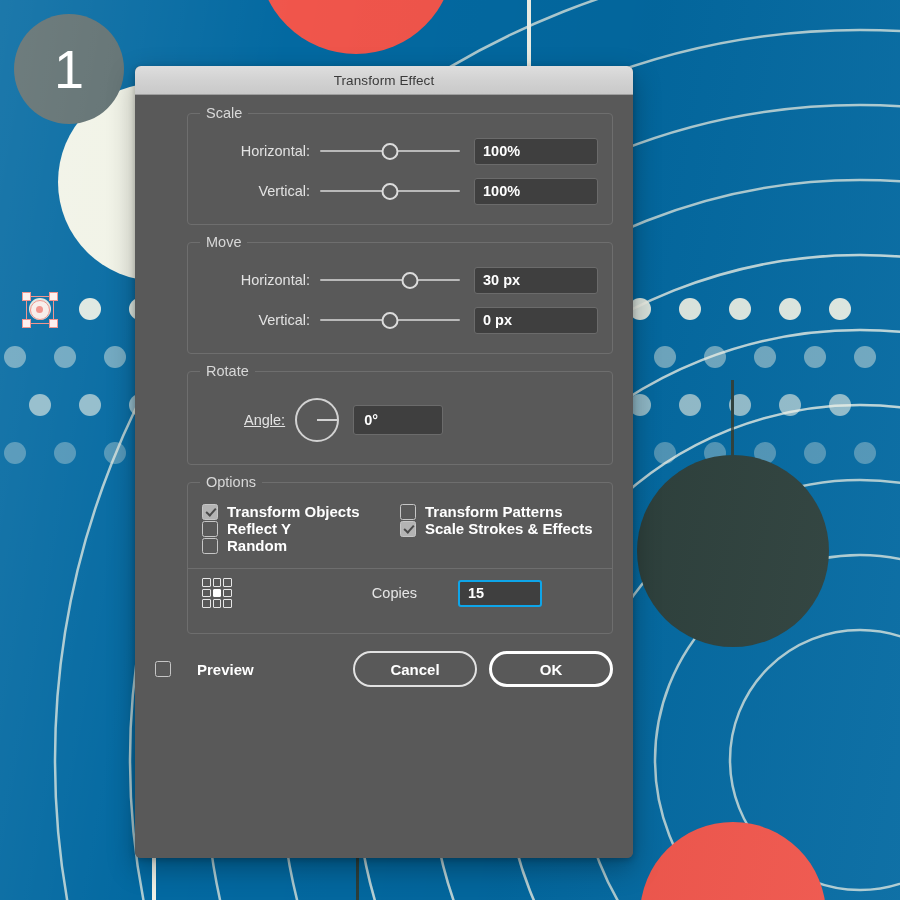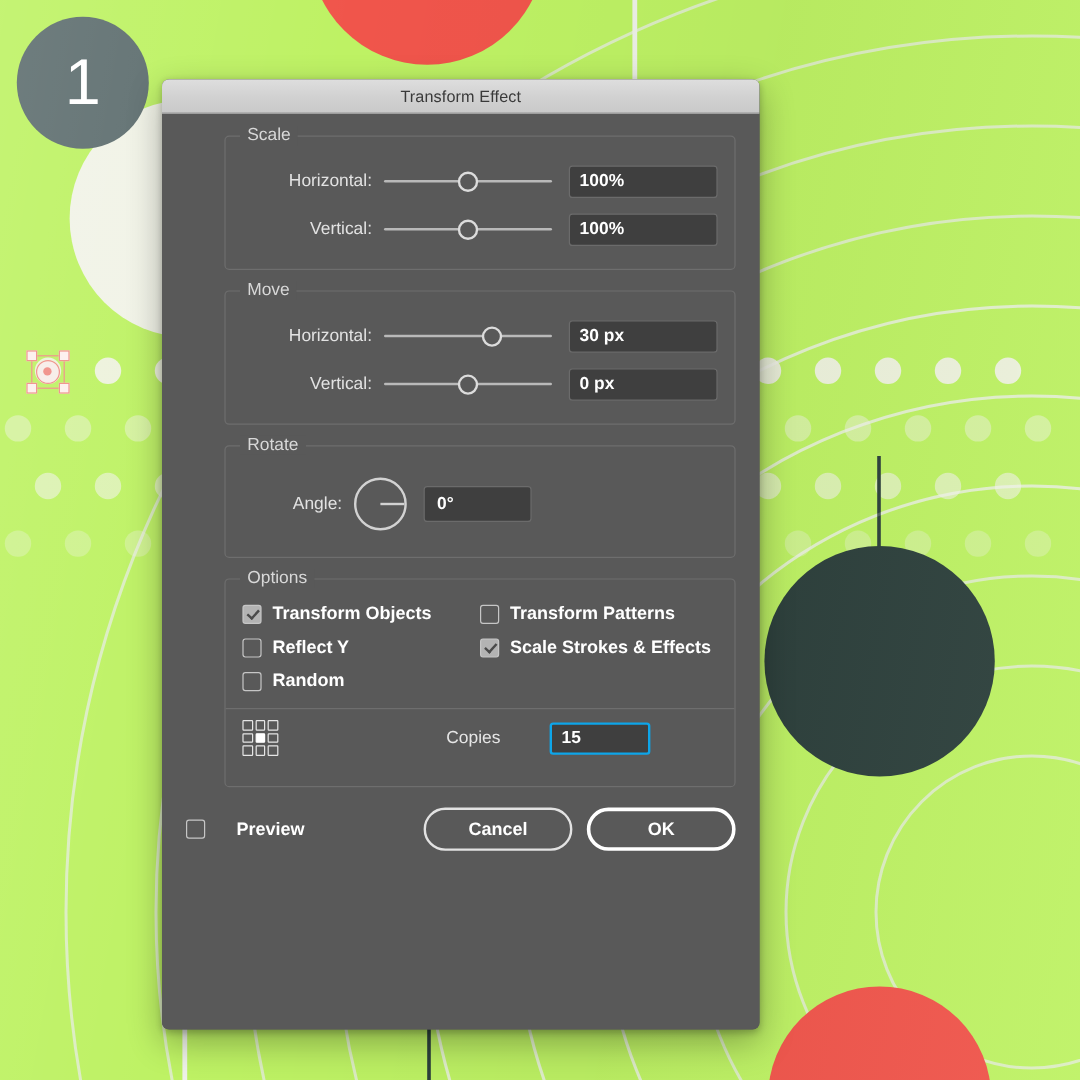--- a/index.html
+++ b/index.html
@@ -12,21 +12,21 @@
     overflow: hidden;
     font-family: "Liberation Sans", sans-serif;
     background: #c3cdc0;
   }
 
   #stage {
     position: relative;
     width: 900px;
     height: 900px;
     overflow: hidden;
-    background: #bef264;
+    background: #0369a1;
   }
 
   
   .bg-layer {
     position: absolute;
     inset: 0;
     width: 900px;
     height: 900px;
   }
 
@@ -248,20 +248,21 @@
   .rotate-row {
     display: flex;
     align-items: center;
     height: 56px;
     padding-left: 42px;
   }
   .rotate-label {
     color: #e2e2e2;
     font-size: 14.5px;
     margin-right: 10px;
+    text-decoration: underline;
   }
   .dial {
     position: relative;
     width: 44px; height: 44px;
     border-radius: 50%;
     border: 2px solid #d2d2d2;
     box-sizing: border-box;
     margin-right: 14px;
   }
   .dial-needle {
@@ -284,21 +285,20 @@
     display: flex;
     align-items: center;
     padding-left: 10px;
     box-sizing: border-box;
   }
 
   
   .opt-grid {
     display: grid;
     grid-template-columns: 1fr 1fr;
-    row-gap: 11px;
     margin-bottom: 4px;
   }
   .opt {
     display: flex;
     align-items: center;
     gap: 9px;
   }
   .cb {
     width: 16px; height: 16px;
     border: 1.5px solid #c6c6c6;

